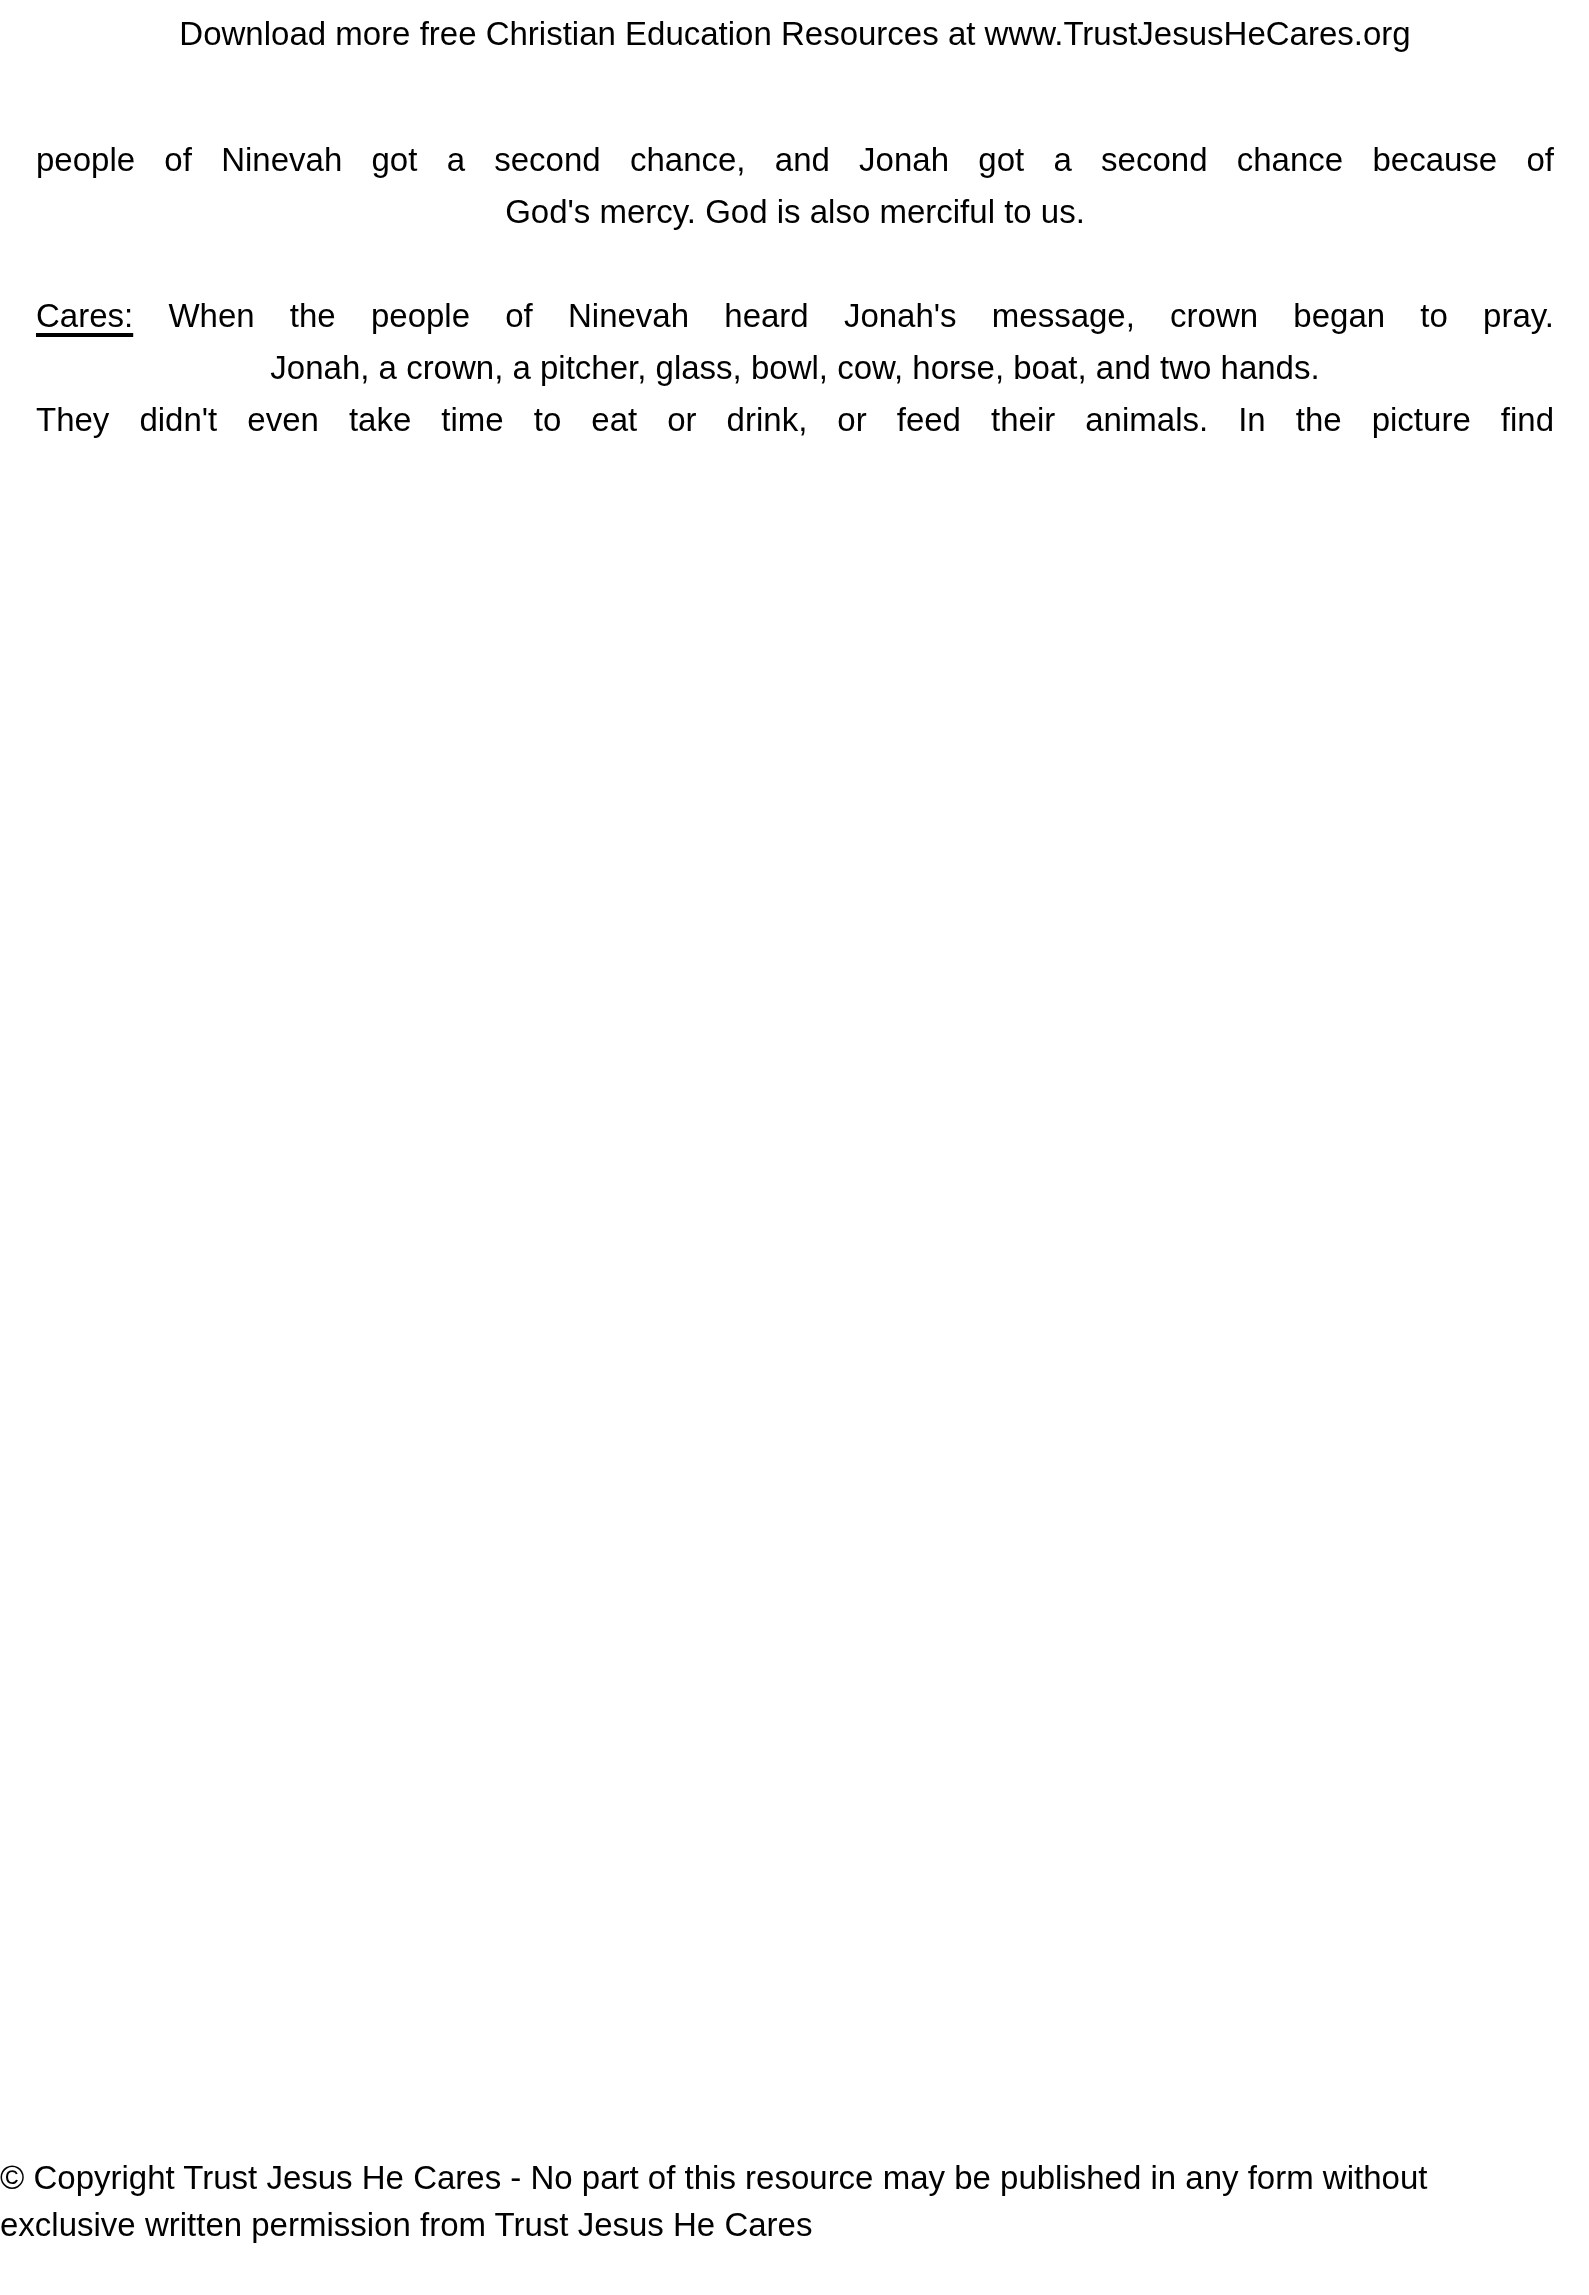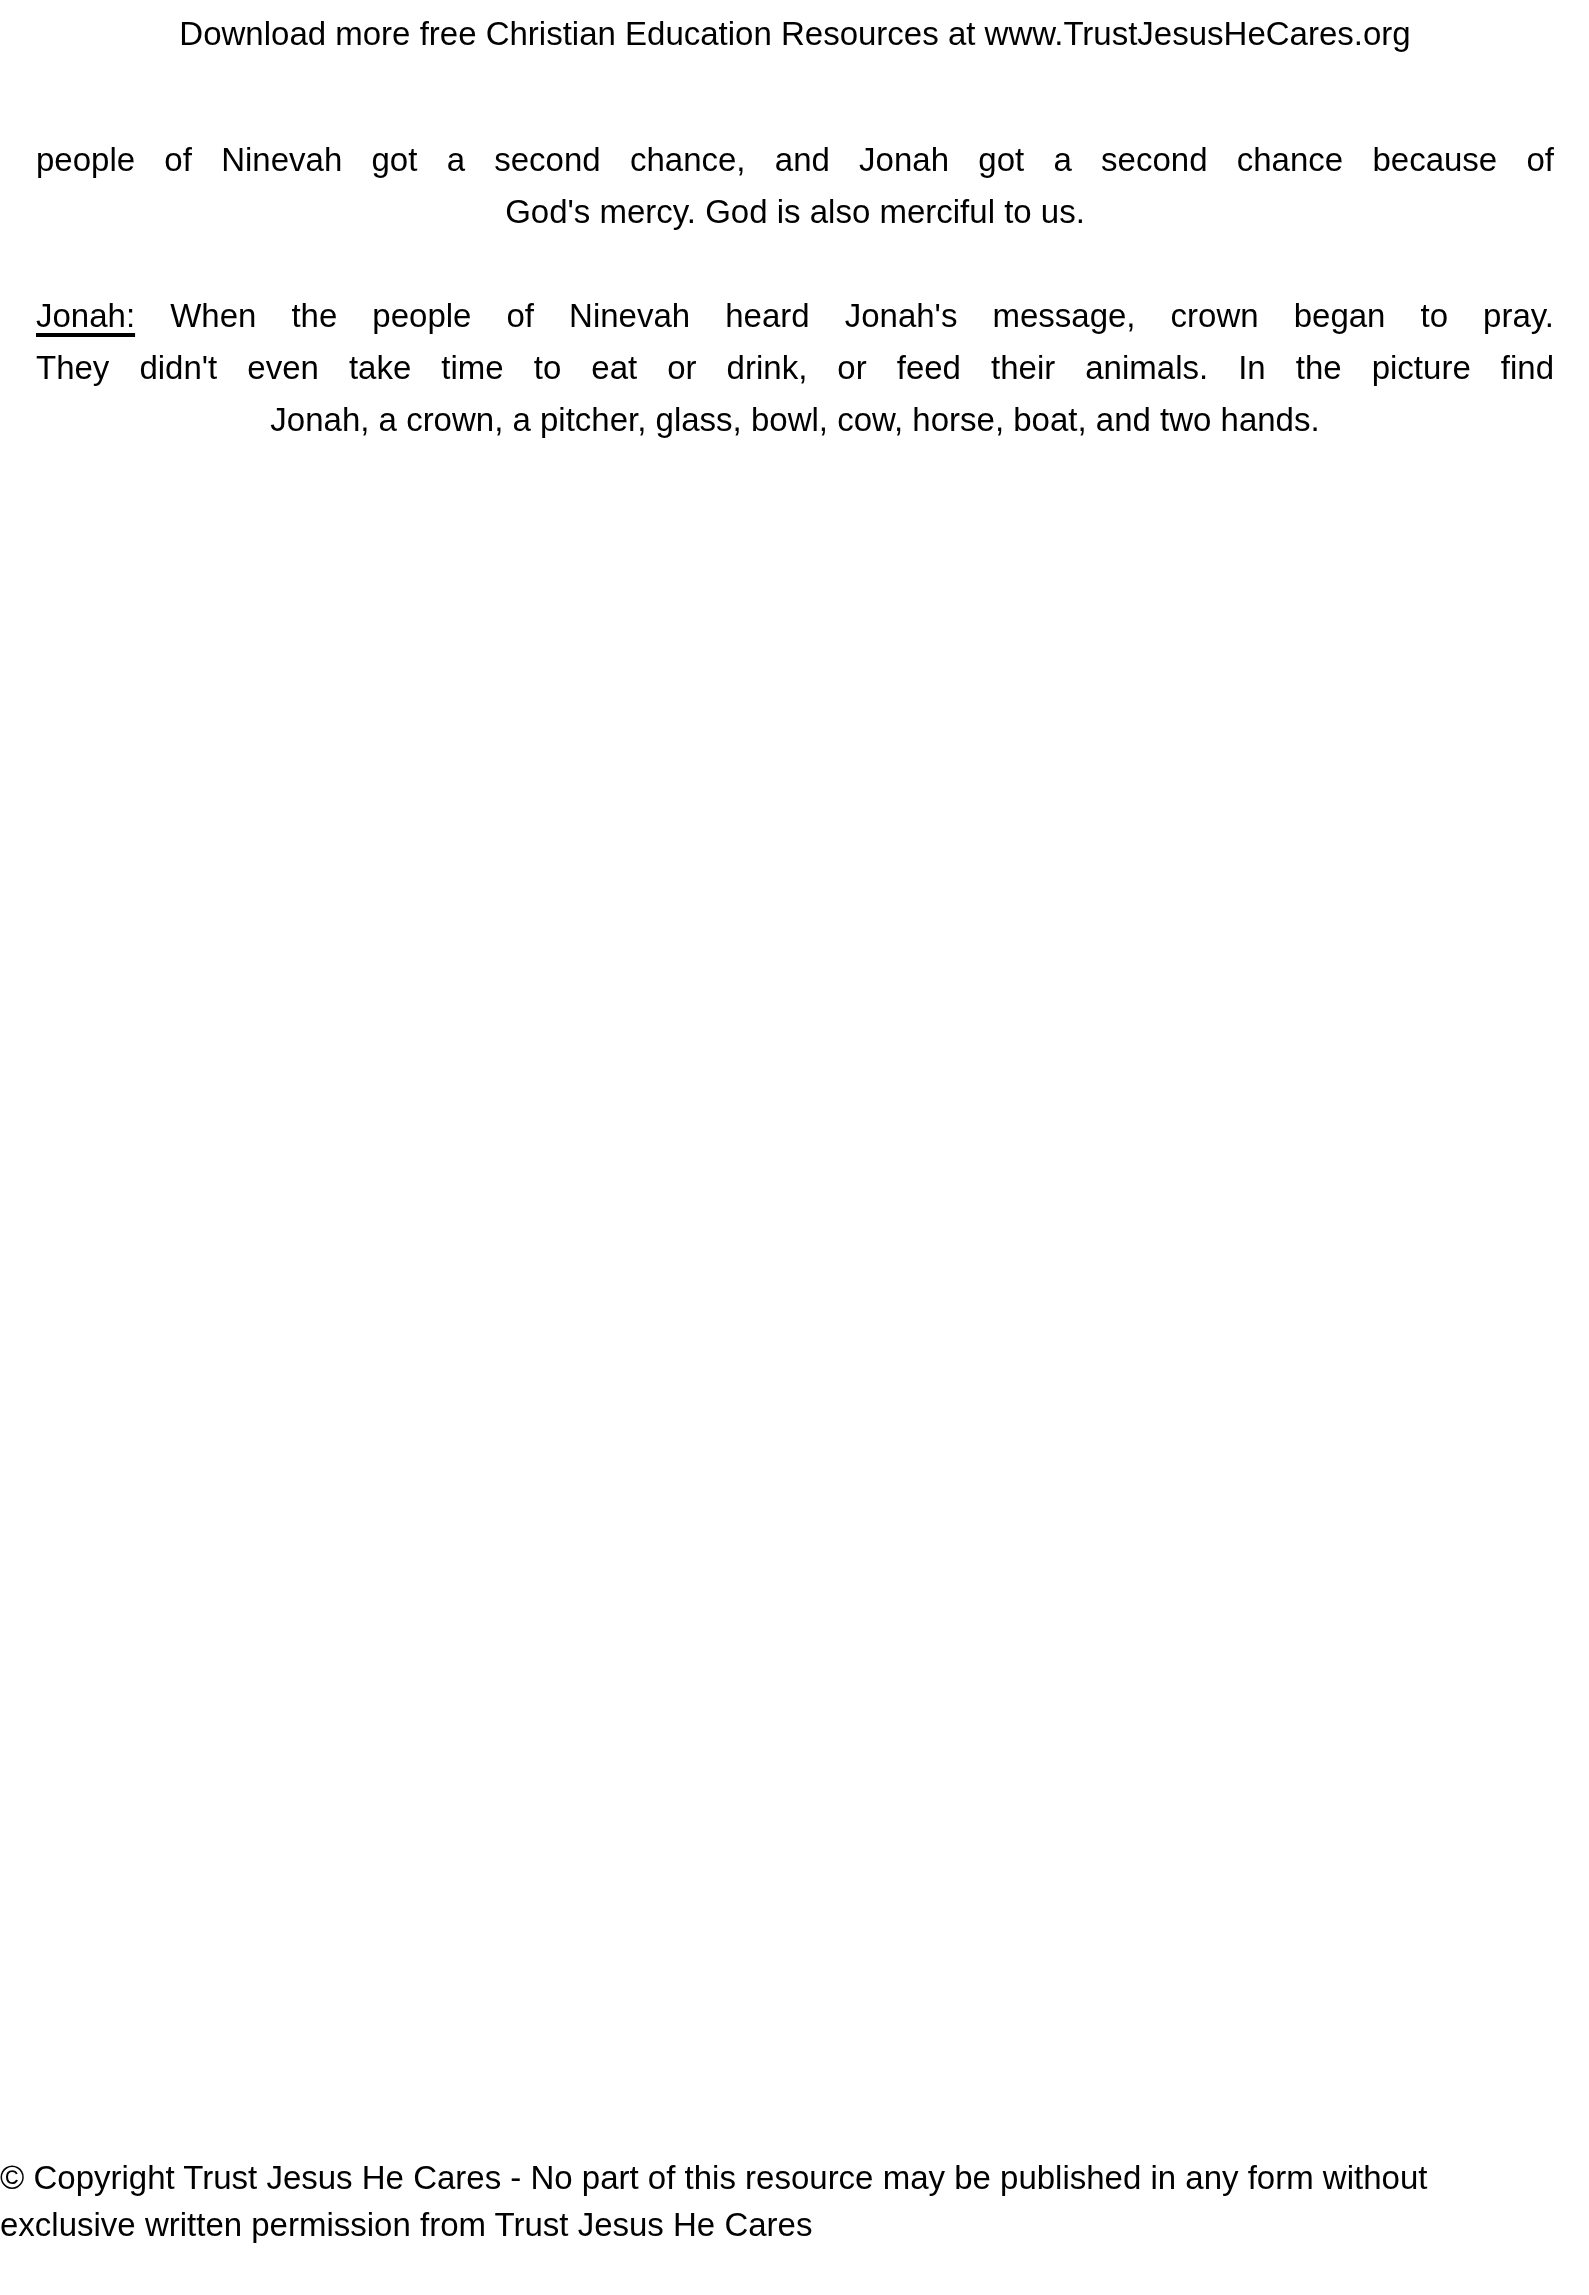--- a/index.html
+++ b/index.html
@@ -67,23 +67,23 @@
   <div class="header">Download more free Christian Education Resources at www.TrustJesusHeCares.org</div>
 
   <div class="content">
 
     <div class="para1">
       <div class="line j">people of Ninevah got a second chance, and Jonah got a second chance because of</div>
       <div class="line">God's mercy.  God is also merciful to us.</div>
     </div>
 
     <div class="para2">
-      <div class="line j"><span class="u">Jonah:</span><span>  When the people of Ninevah heard Jonah's message, crown began to pray.</span></div>
+      <div class="line j"><span class="u">Cares:</span><span>  When the people of Ninevah heard Jonah's message, crown began to pray.</span></div>
+      <div class="line">Jonah, a crown, a pitcher, glass, bowl, cow, horse, boat, and two hands.</div>
       <div class="line j">They didn't even take time to eat or drink, or feed their animals.  In the picture find</div>
-      <div class="line">Jonah, a crown, a pitcher, glass, bowl, cow, horse, boat, and two hands.</div>
     </div>
 
   </div>
 
   <div class="footer">
     <div class="fline">© Copyright  Trust Jesus He Cares - No part of this resource may be published in any form without</div>
     <div class="fline">exclusive written permission from Trust Jesus He Cares</div>
   </div>
 
 </div>

